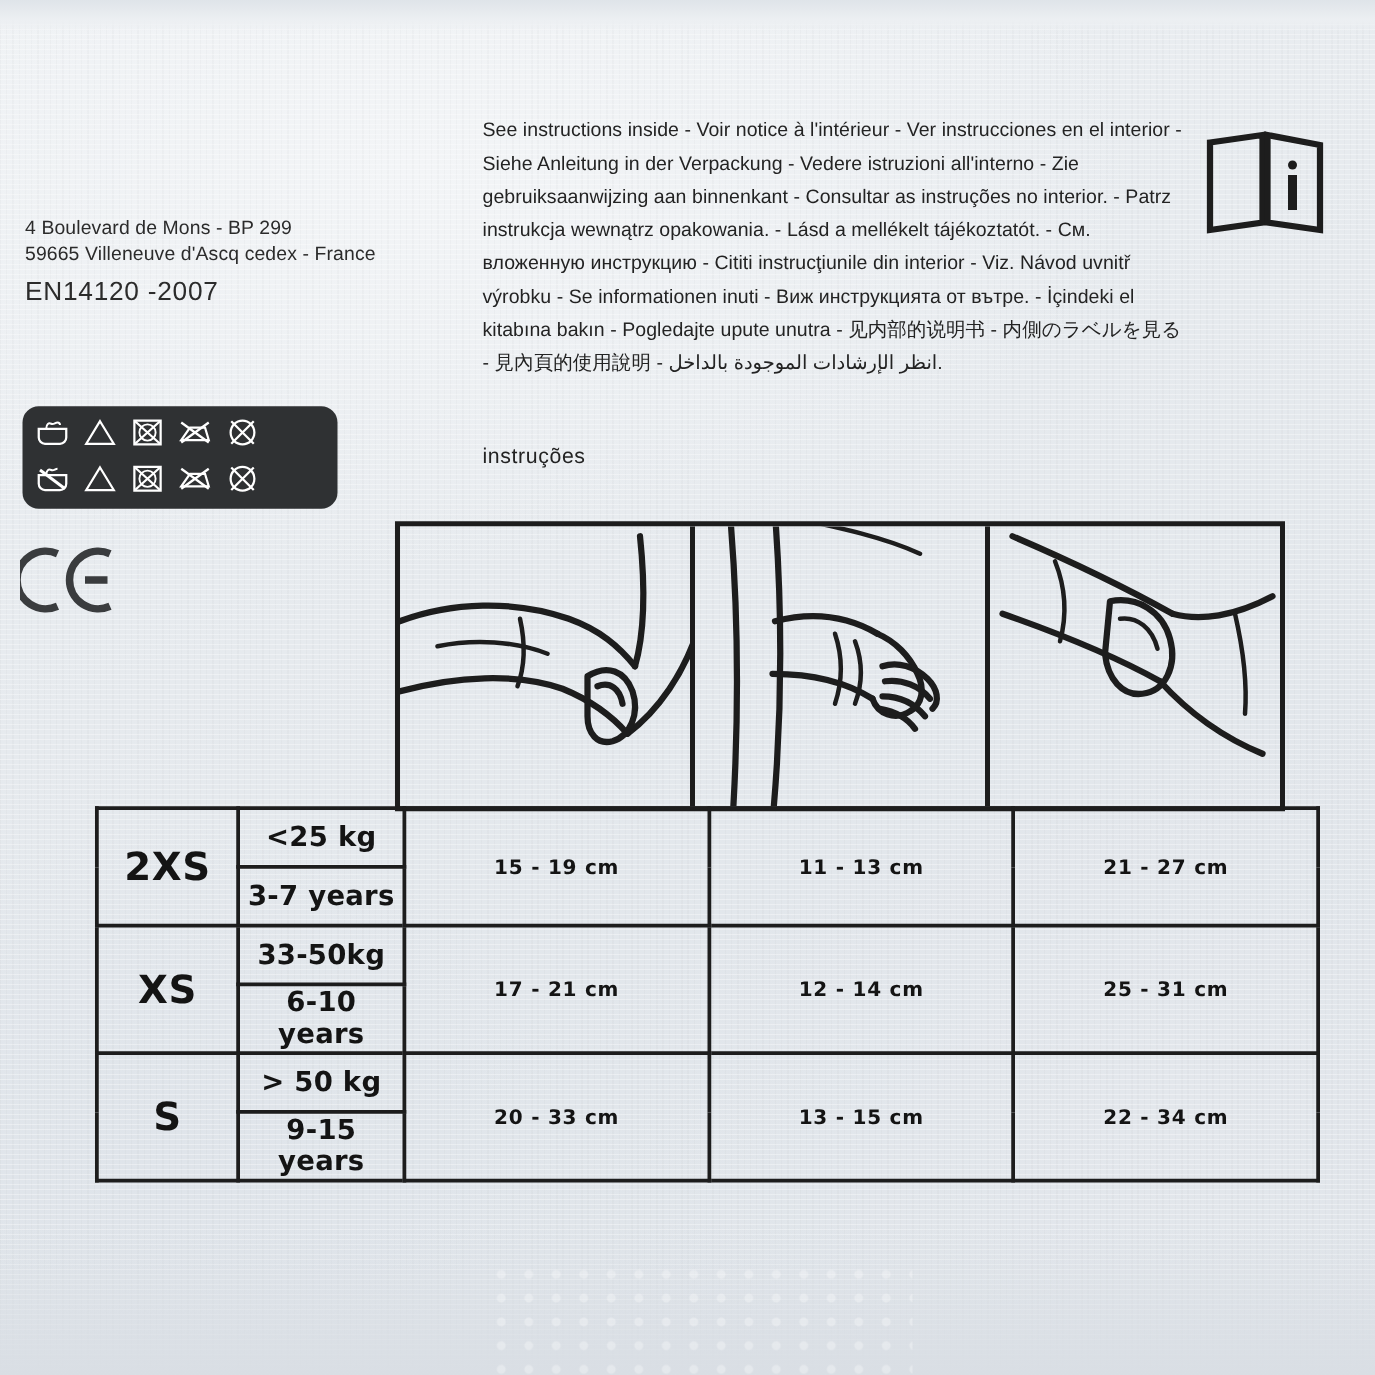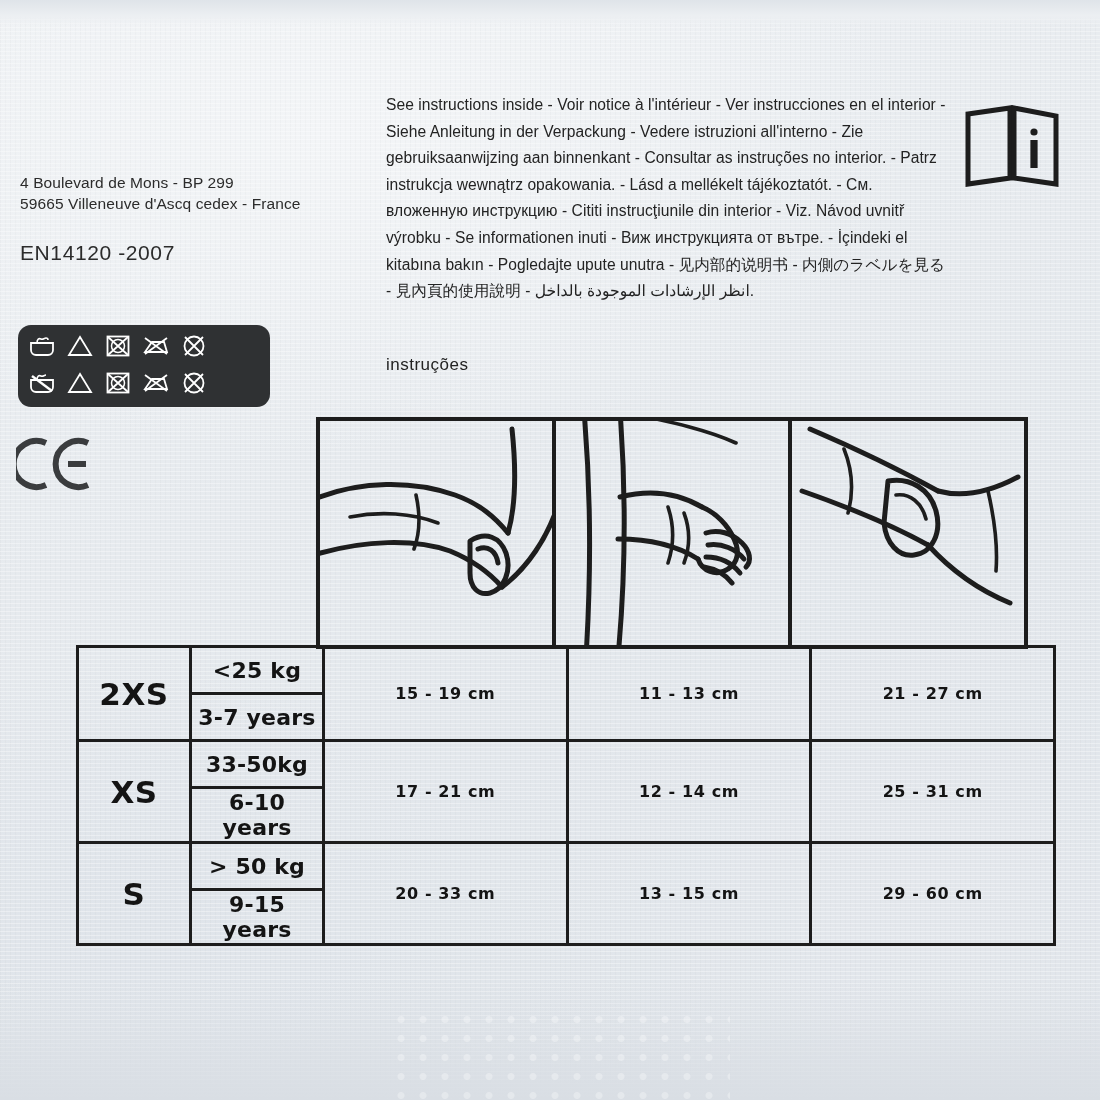--- a/index.html
+++ b/index.html
@@ -65,21 +65,21 @@
     font-size: 20px;
     letter-spacing: .4px;
     margin-bottom: 6px;
   }
   .addr-line {
     font-size: 15.5px;
     line-height: 21px;
     letter-spacing: .1px;
   }
   .norm {
-    margin-top: 27px;
+    margin-top: 8px;
     font-size: 21px;
     letter-spacing: .6px;
   }
 
   
   #care-badge {
     position: absolute;
     left: 18px;
     top: 325px;
     width: 252px;
@@ -387,20 +387,20 @@
       </tr>
       <tr>
         <td class="spec-cell">6-10 years</td>
       </tr>
 
       <tr>
         <td class="size-cell" rowspan="2">S</td>
         <td class="spec-cell">&gt; 50 kg</td>
         <td class="meas-cell" rowspan="2">20 - 33 cm</td>
         <td class="meas-cell" rowspan="2">13 - 15 cm</td>
-        <td class="meas-cell" rowspan="2">29 - 60 cm</td>
+        <td class="meas-cell" rowspan="2">22 - 34 cm</td>
       </tr>
       <tr>
         <td class="spec-cell">9-15 years</td>
       </tr>
     </tbody>
   </table>
 </div>
 
 </body></html>

